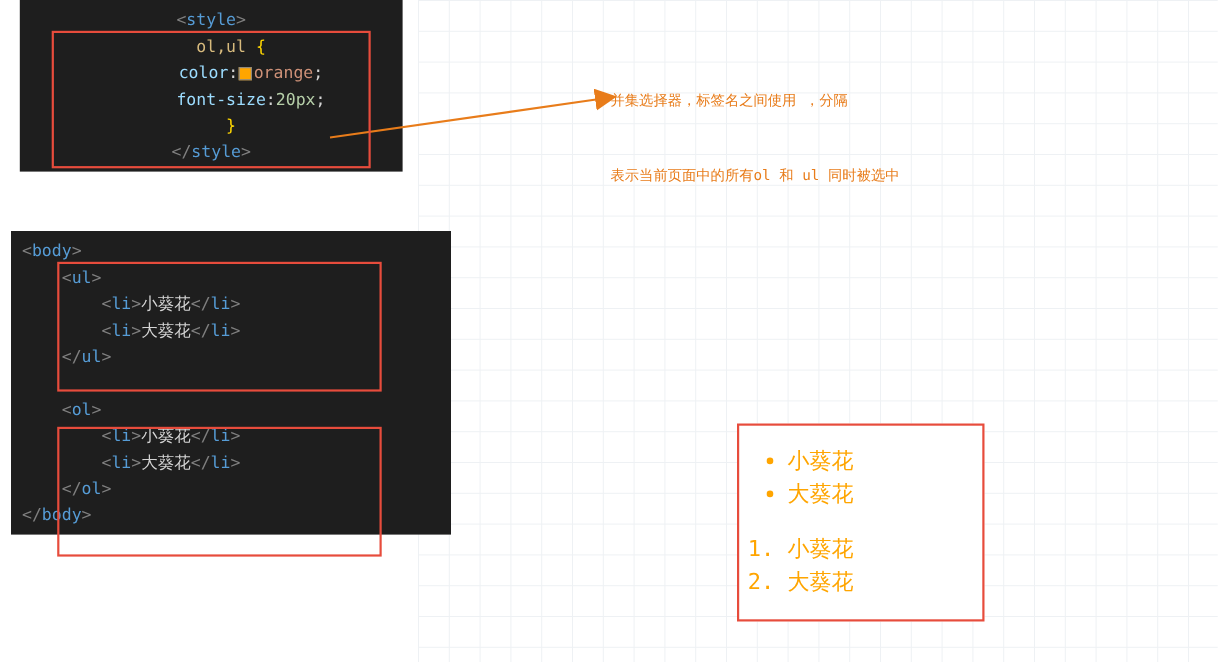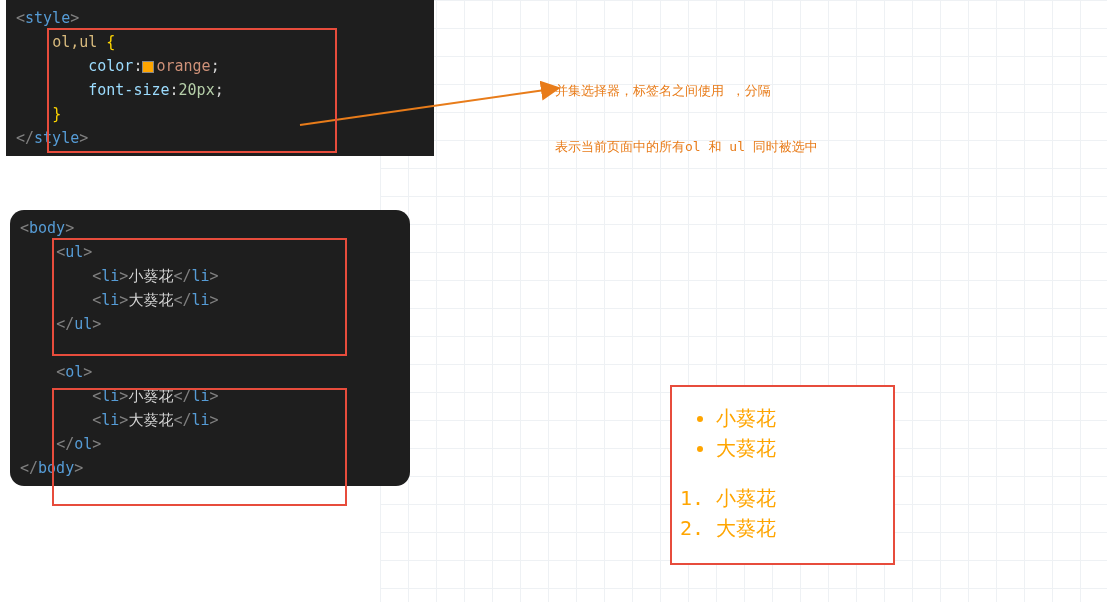--- a/index.html
+++ b/index.html
@@ -24,22 +24,22 @@
   .code-block {
     position: relative;
     background: #1e1e1e;
     color: #d4d4d4;
     font-size: 15px;
     line-height: 1.6;
     padding: 6px 10px;
     white-space: pre;
     z-index: 2;
   }
-  .cb1 { position: absolute; left: 6px; top: 0; width: 428px; }
-  .cb2 { position: absolute; left: 10px; top: 210px; width: 400px; border-radius: 14px; }
+  .cb1 { position: absolute; left: 18px; top: 0; width: 348px; text-align: center; }
+  .cb2 { position: absolute; left: 10px; top: 210px; width: 400px; }
   .tag       { color: #569cd6; }
   .bracket   { color: #808080; }
   .selector  { color: #d7ba7d; }
   .prop      { color: #9cdcfe; }
   .valcolor  { color: #ce9178; }
   .valnum    { color: #b5cea8; }
   .brace     { color: #ffd700; }
   .text      { color: #d4d4d4; }
   .swatch {
     display: inline-block;
@@ -56,21 +56,21 @@
     pointer-events: none;
   }
   .annot {
     position: absolute;
     left: 555px;
     color: #e87c1a;
     font-size: 13px;
     z-index: 2;
   }
   .annot1 { top: 82px; }
-  .annot2 { top: 138px; }
+  .annot2 { top: 151px; }
   .arrow-svg { position: absolute; left: 295px; top: 60px; z-index: 2; }
   .output {
     position: absolute;
     left: 670px;
     top: 385px;
     width: 225px;
     border: 2px solid #e74c3c;
     padding: 10px 14px 14px 14px;
     background: #fff;
     z-index: 2;

